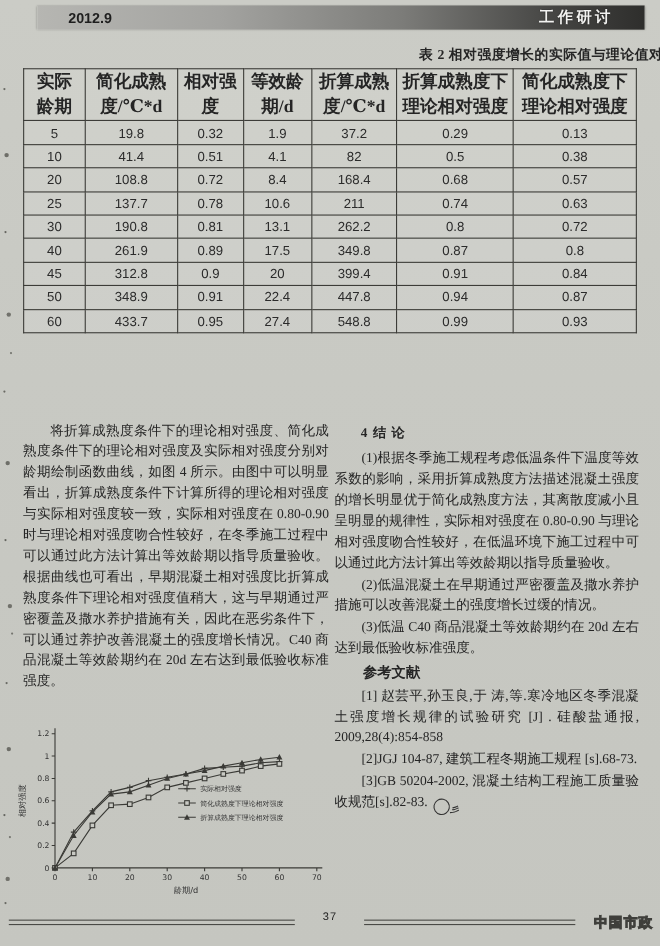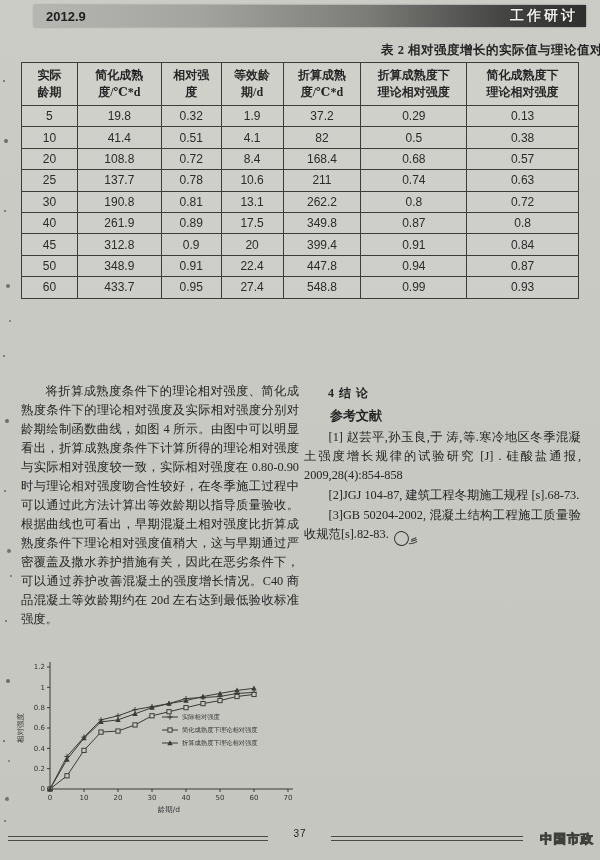--- a/index.html
+++ b/index.html
@@ -14,32 +14,32 @@
     3px 340px 0 1px #50504a,1px 410px 0 #44443e,5px 470px 0 1px #55554f,2px 540px 0 #4a4a44,
     4px 600px 0 1px #50504a,0 660px 0 #44443e,3px 718px 0 1px #55554f,1px 740px 0 #4a4a44,
     6px 240px 0 #5a5a54,7px 495px 0 #5a5a54,5px 680px 0 #5a5a54;}
   
   .header-bar{
     position:absolute; left:34px; top:5px; width:552px; height:22px;
     background:linear-gradient(90deg,#b6b6b2 0%,#a3a3a0 30%,#7c7c79 60%,#454543 85%,#2e2e2c 100%);
     display:flex; align-items:center; justify-content:space-between;
     box-shadow:0 0 2px rgba(0,0,0,.35);
   }
-  .header-issue{font-family:"Liberation Sans","DejaVu Sans",sans-serif;font-size:13px;font-weight:bold;color:#1e1e1e;padding-left:12px;}
-  .header-section{font-size:14px;font-weight:bold;color:#f2f2f0;letter-spacing:3px;padding-right:8px;text-shadow:0 0 1px #000;margin-left:44px;}
+  .header-issue{font-family:"Liberation Sans","DejaVu Sans",sans-serif;font-size:13px;font-weight:bold;color:#1e1e1e;padding-left:28px;}
+  .header-section{font-size:14px;font-weight:bold;color:#f2f2f0;letter-spacing:3px;padding-right:28px;text-shadow:0 0 1px #000;margin-left:44px;}
   
   .table-title{position:absolute;top:42px;left:16px;width:100%;text-align:right;font-size:12.5px;font-weight:700;letter-spacing:.5px;}
   table.data-table{
     position:absolute;left:21px;top:62px;width:558px;border-collapse:collapse;
     background:rgba(255,255,255,.10);
     font-family:"Liberation Sans","DejaVu Sans",sans-serif;
   }
   .data-table th,.data-table td{border:1px solid #3c3c38;text-align:center;padding:0 2px;}
   .data-table th{
-    font-family:"Liberation Serif","DejaVu Serif",serif;font-weight:600;font-size:12px;
+    font-family:"Liberation Serif","DejaVu Serif",serif;font-weight:600;font-size:16px;
     line-height:1.45;white-space:pre-line;height:42px;
   }
   .data-table td{font-size:12px;height:20.4px;color:#2b2b2b;}
   
   .col-left{position:absolute;left:21px;top:382px;width:278px;}
   .col-right{position:absolute;left:304px;top:382px;width:277px;}
   .body-para{font-size:12.3px;line-height:19px;text-align:justify;text-indent:2em;margin:0 0 1px 0;}
   .sec-heading{font-size:12px;font-weight:bold;margin:3px 0 5px 2em;letter-spacing:1px;}
   .refs-heading{font-size:13px;font-weight:bold;margin:3px 0 3px 2em;}
   .end-mark{
@@ -186,20 +186,25 @@
         </tr>
       </tbody>
   </table>
 
   <div class="col-left">
     <p class="body-para">将折算成熟度条件下的理论相对强度、简化成熟度条件下的理论相对强度及实际相对强度分别对龄期绘制函数曲线，如图 4 所示。由图中可以明显看出，折算成熟度条件下计算所得的理论相对强度与实际相对强度较一致，实际相对强度在 0.80-0.90 时与理论相对强度吻合性较好，在冬季施工过程中可以通过此方法计算出等效龄期以指导质量验收。根据曲线也可看出，早期混凝土相对强度比折算成熟度条件下理论相对强度值稍大，这与早期通过严密覆盖及撒水养护措施有关，因此在恶劣条件下，可以通过养护改善混凝土的强度增长情况。C40 商品混凝土等效龄期约在 20d 左右达到最低验收标准强度。</p>
   </div>
 
   <div class="col-right">
     <div class="sec-heading">4 结 论</div>
+    <div>
+        <p class="body-para">(1)根据冬季施工规程考虑低温条件下温度等效系数的影响，采用折算成熟度方法描述混凝土强度的增长明显优于简化成熟度方法，其离散度减小且呈明显的规律性，实际相对强度在 0.80-0.90 与理论相对强度吻合性较好，在低温环境下施工过程中可以通过此方法计算出等效龄期以指导质量验收。</p>
+        <p class="body-para">(2)低温混凝土在早期通过严密覆盖及撒水养护措施可以改善混凝土的强度增长过缓的情况。</p>
+        <p class="body-para">(3)低温 C40 商品混凝土等效龄期约在 20d 左右达到最低验收标准强度。</p>
+      </div>
     <div class="refs-heading">参考文献</div>
     <div>
         <p class="body-para">[1] 赵芸平,孙玉良,于 涛,等.寒冷地区冬季混凝土强度增长规律的试验研究 [J] . 硅酸盐通报, 2009,28(4):854-858</p>
         <p class="body-para">[2]JGJ 104-87, 建筑工程冬期施工规程 [s].68-73.</p>
         <p class="body-para">[3]GB 50204-2002, 混凝土结构工程施工质量验收规范[s].82-83.<span class="end-mark">彡</span></p>
       </div>
   </div>
 
   <div class="chart-wrap">
     <svg id="chart-svg" viewBox="0 0 284 172">

